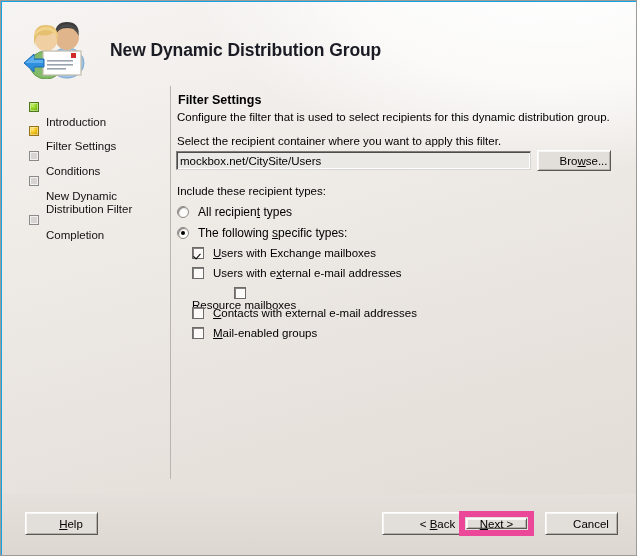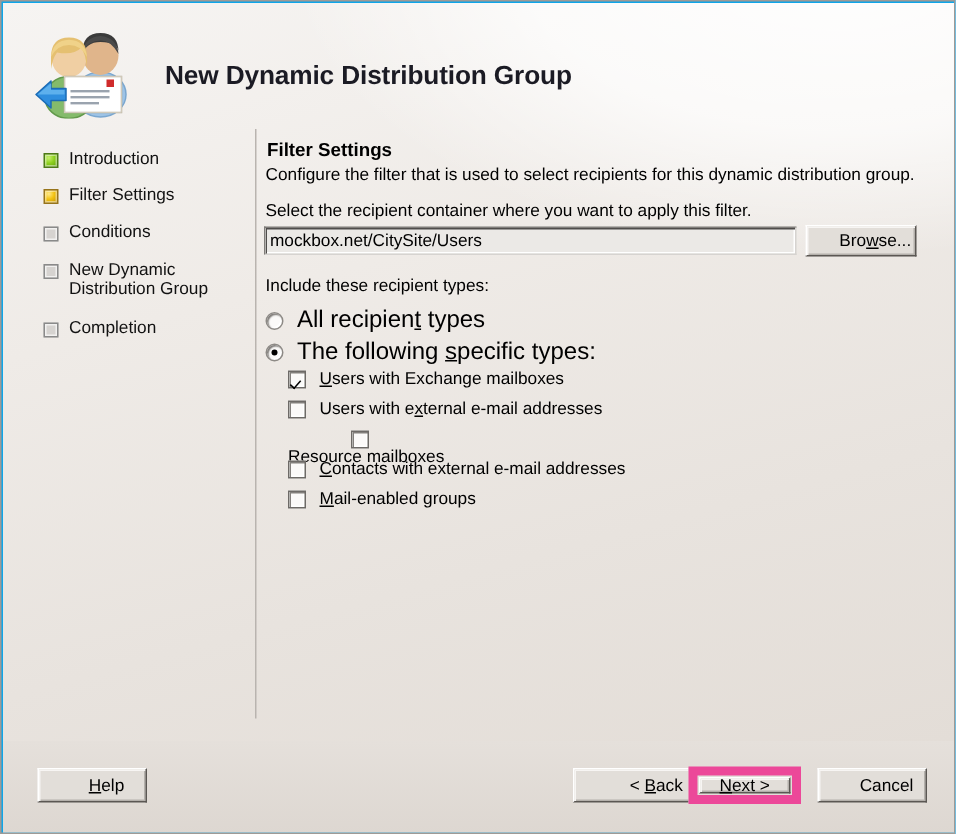--- a/index.html
+++ b/index.html
@@ -90,20 +90,21 @@
   .nav-box.current {
     border-color: #97741a;
     background: radial-gradient(circle at 32% 28%, #ffe98a 0%, #f2c211 45%, #c08f06 100%);
     box-shadow: inset 0 0 0 1px rgba(255,255,255,0.45);
   }
   .nav-label {
     font-size: 11.5px;
     line-height: 13px;
     color: #121212;
     white-space: pre-line;
+    margin-top: 16px;
   }
 
   
   #divider {
     position: absolute;
     left: 168px; top: 84px;
     width: 1px;
     height: 393px;
     background: #b9b4af;
   }
@@ -220,21 +221,21 @@
     margin-right: 9px;
   }
   .radio-mark.on::after {
     content: "";
     position: absolute;
     left: 3px; top: 3px;
     width: 4px; height: 4px;
     border-radius: 50%;
     background: #000;
   }
-  .radio-text { font-size: 16px; text-align: center; }
+  .radio-text { font-size: 12px; text-align: center; }
 
   .check-row {
     position: absolute;
     left: 21px;
     display: flex;
     align-items: center;
   }
   .check-mark {
     width: 12px; height: 12px;
     flex: 0 0 auto;
@@ -323,21 +324,21 @@
       </div>
 
       <div class="nav-item" style="top:63px;">
         <span class="nav-box"></span>
         <span class="nav-label">Conditions</span>
       </div>
 
       <div class="nav-item" style="top:88px;">
         <span class="nav-box"></span>
         <span class="nav-label">New Dynamic
-Distribution Group</span>
+Distribution Filter</span>
       </div>
 
       <div class="nav-item" style="top:127px;">
         <span class="nav-box"></span>
         <span class="nav-label">Completion</span>
       </div>
     </div>
 
     <div id="divider"></div>
 

